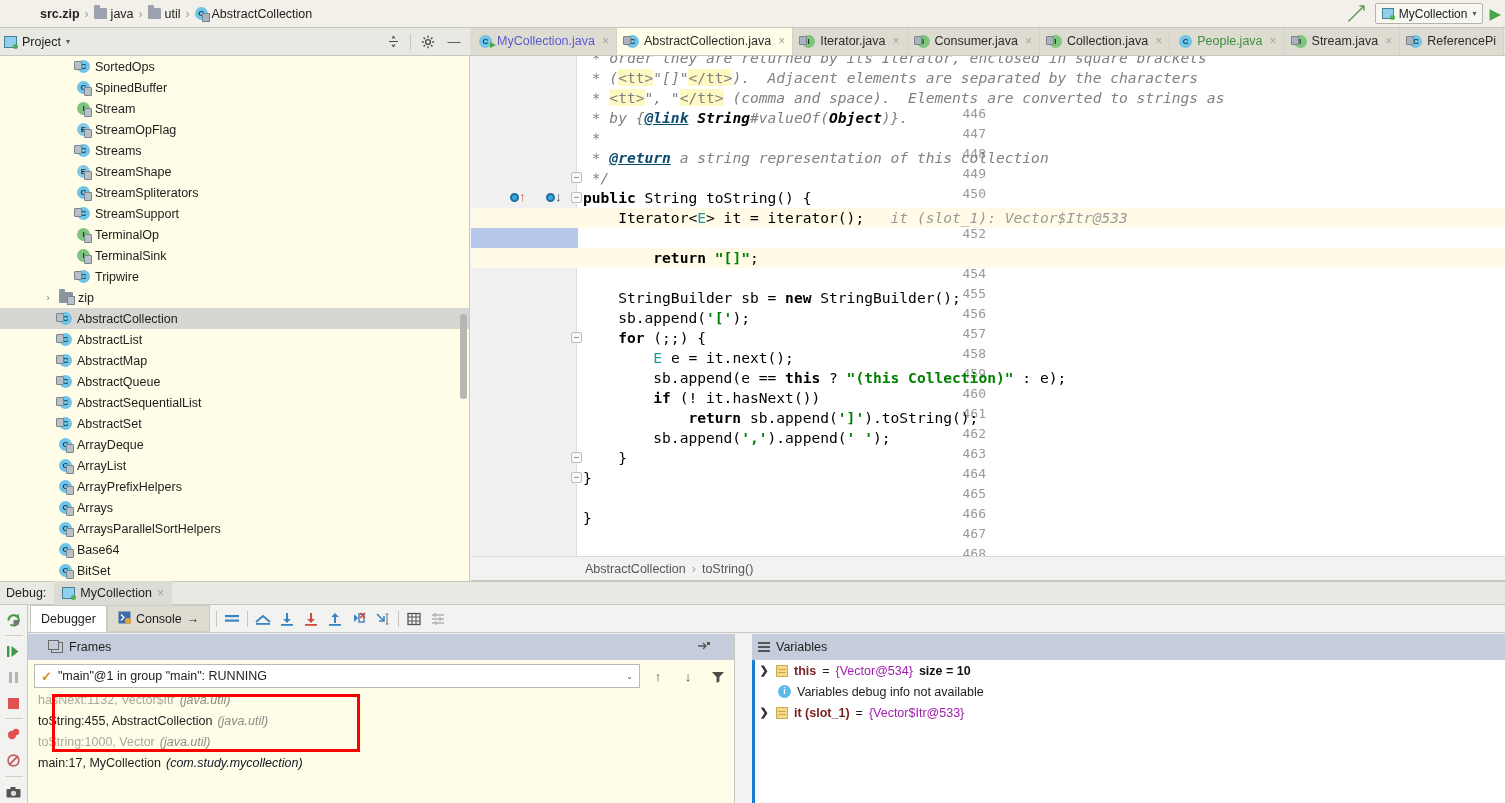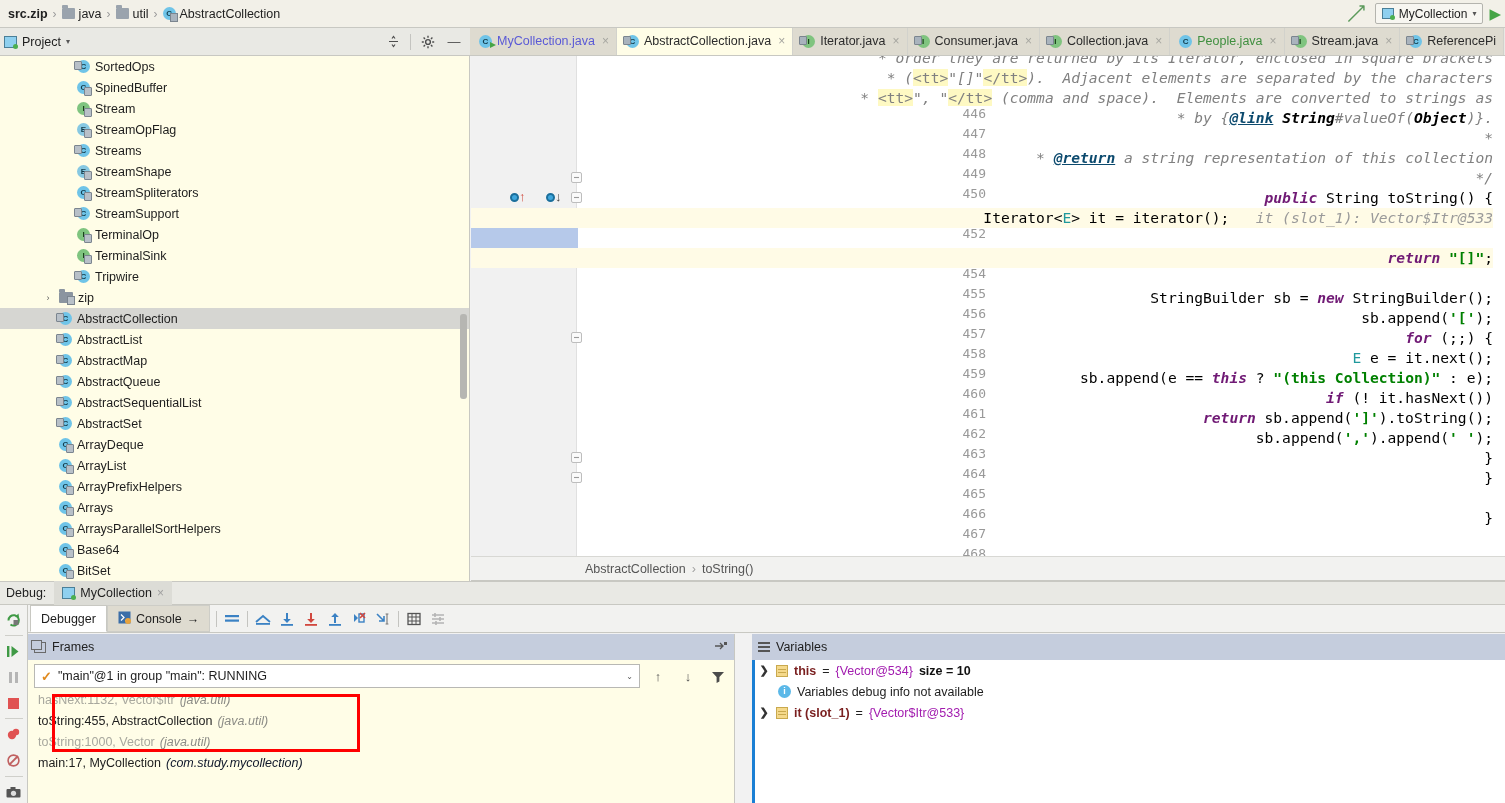--- a/index.html
+++ b/index.html
@@ -14,21 +14,21 @@
     -webkit-font-smoothing: antialiased;
   }
   #app { position: relative; width: 1505px; height: 803px; }
 
   
   .navbar {
     position: absolute; top: 0; left: 0; width: 1505px; height: 28px;
     background: #f2f0e8; border-bottom: 1px solid #c8c8c2;
     display: flex; align-items: center;
   }
-  .crumbs { display: flex; align-items: center; padding-left: 4px; gap: 0; }
+  .crumbs { display: flex; align-items: center; padding-left: 4px; gap: 0; margin-left: 32px; }
   .crumb { display: flex; align-items: center; gap: 4px; padding: 0 4px; font-size: 12.5px; color: #222; }
   .crumb.bold { font-weight: bold; }
   .crumb-sep { color: #9b9b9b; font-size: 12px; padding: 0 1px; }
   .ico-folder {
     width: 13px; height: 11px; background: #9aa3ad; border-radius: 1px;
     position: relative; display: inline-block;
   }
   .ico-folder::before {
     content: ""; position: absolute; top: -3px; left: 0; width: 6px; height: 3px;
     background: #9aa3ad; border-radius: 1px 1px 0 0;
@@ -167,24 +167,24 @@
     color: #999999; font-family: "DejaVu Sans Mono", monospace; line-height: 20px; height: 20px;
   }
   .fold {
     position: absolute; left: 100px; width: 11px; height: 11px;
     border: 1px solid #bdbdbd; background: #fafafa; border-radius: 2px;
   }
   .codearea {
     position: absolute; top: 0; left: 107px; right: 0; height: 500px;
     font-family: "DejaVu Sans Mono", monospace; font-size: 14.6px; line-height: 20px;
   }
-  .cl { height: 20px; white-space: pre; position: absolute; left: 0; right: 12px; padding-left: 5px; text-align: right; }
+  .cl { height: 20px; white-space: pre; position: absolute; left: 0; right: 0; padding-left: 5px; }
   .cl.hl { background: #b6c9ea; }
   .cl.hl-soft { background: #fffbe6; }
-  .kw  { color: #701a75; font-weight: bold; font-style: italic; }
+  .kw  { color: #000000; font-weight: bold; }
   .str { color: #008000; font-weight: bold; }
   .cmt { color: #808080; font-style: italic; }
   .cmt-b { color: #000000; font-style: italic; font-weight: bold; }
   .tag { background: #fef9c3; color: #808080; }
   .dtag { color: #0c4a6e; font-style: italic; font-weight: bold; text-decoration: underline; }
   .typ { color: #20999d; }
   .inl { color: #9a9a9a; font-style: italic; }
   .plain { color: #000; }
   .hl-row-left { position:absolute; left:0; width: 107px; height:20px; background:#b6c9ea; }
   .hl-row-soft-left { position:absolute; left:0; width: 107px; height:20px; background:#fffbe6; }
@@ -241,21 +241,21 @@
   }
   .rail-btn { width: 22px; height: 22px; display:flex; align-items:center; justify-content:center; }
   .rail-sep { width: 18px; height: 1px; background: #cfcfca; }
 
   .frames-pane {
     position: absolute; top: 634px; left: 28px; width: 707px; height: 169px; background: #fffde7;
     border-right: 1px solid #c8c8c2;
   }
   .pane-head {
     height: 26px; background: #c5cddd; display: flex; align-items: center; gap: 6px;
-    padding: 0 6px; font-size: 12.5px; color: #222;
+    padding: 0 23px; font-size: 12.5px; color: #222;
   }
   .pane-head .spacer { margin-left: auto; }
   .thread-row {
     height: 26px; margin: 3px 4px 0 6px; display: flex; align-items: center; gap: 6px;
   }
   .thread-combo {
     flex: 1; height: 24px; background: #ffffff; border: 1px solid #b8b8b4;
     display: flex; align-items: center; gap: 6px; padding: 0 6px; font-size: 12.5px;
   }
   .check { color: #e08a1e; font-size: 13px; font-weight: bold; }

